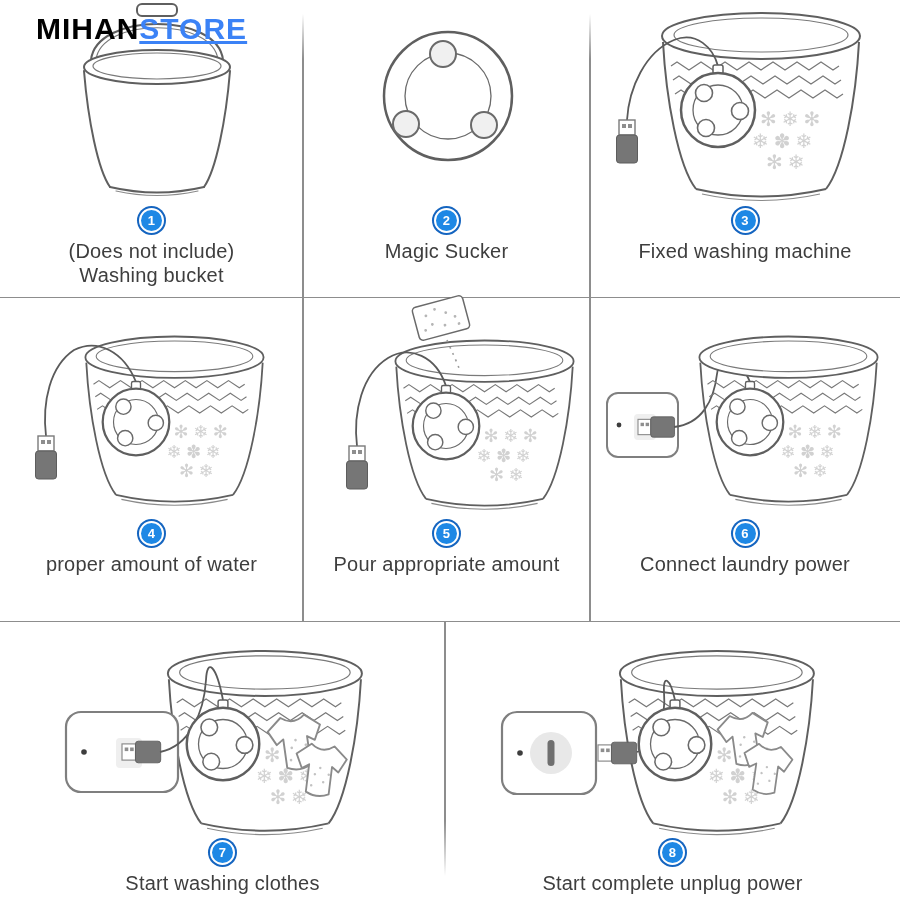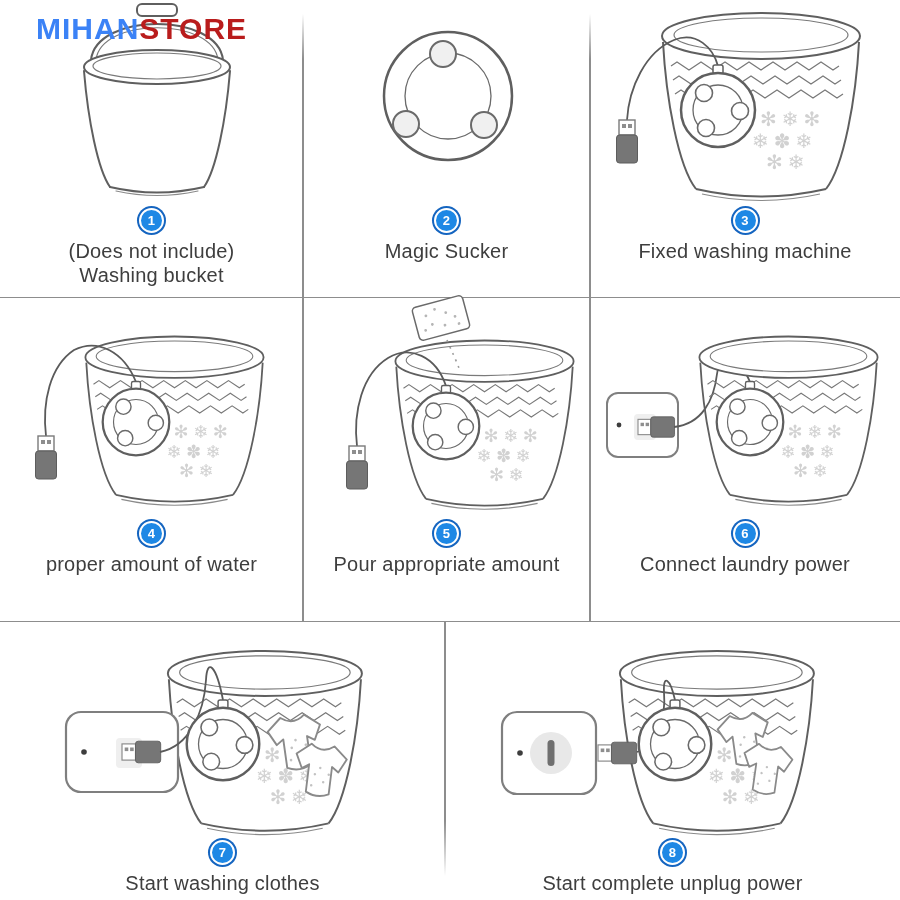--- a/index.html
+++ b/index.html
@@ -7,22 +7,22 @@
          font-family:"Liberation Sans",sans-serif;}
   
   .hline{position:absolute;left:0;width:900px;height:1.5px;background:#8d8d8d;}
   .vline{position:absolute;width:1.5px;
          background:linear-gradient(to bottom,rgba(141,141,141,0),rgba(141,141,141,1) 45px,rgba(141,141,141,1));}
   .vline-b{position:absolute;width:1.5px;
          background:linear-gradient(to bottom,rgba(141,141,141,1) 200px,rgba(141,141,141,0));}
   
   .logo{position:absolute;left:36px;top:12px;font-size:30px;font-weight:bold;
         letter-spacing:1px;z-index:5;}
-  .logo .g{color:#3b82f6;}
-  .logo .r{color:#b91c1c;}
+  .logo .g{color:#000000;}
+  .logo .r{color:#3b82f6;text-decoration:underline;}
   
   .caption{position:absolute;text-align:center;font-size:20px;line-height:24px;
            color:#3e3e3e;letter-spacing:.2px;z-index:4;}
   .badge{width:21px;height:21px;border-radius:50%;background:#1e88e5;border:2px solid #fff;
          box-shadow:0 0 0 2px #1565c0;color:#fff;font-size:13px;font-weight:bold;
          display:flex;align-items:center;justify-content:center;margin:0 auto 6px auto;}
   svg.art{position:absolute;left:0;top:0;z-index:2;pointer-events:none;}
 </style>
 </head>
 <body>

